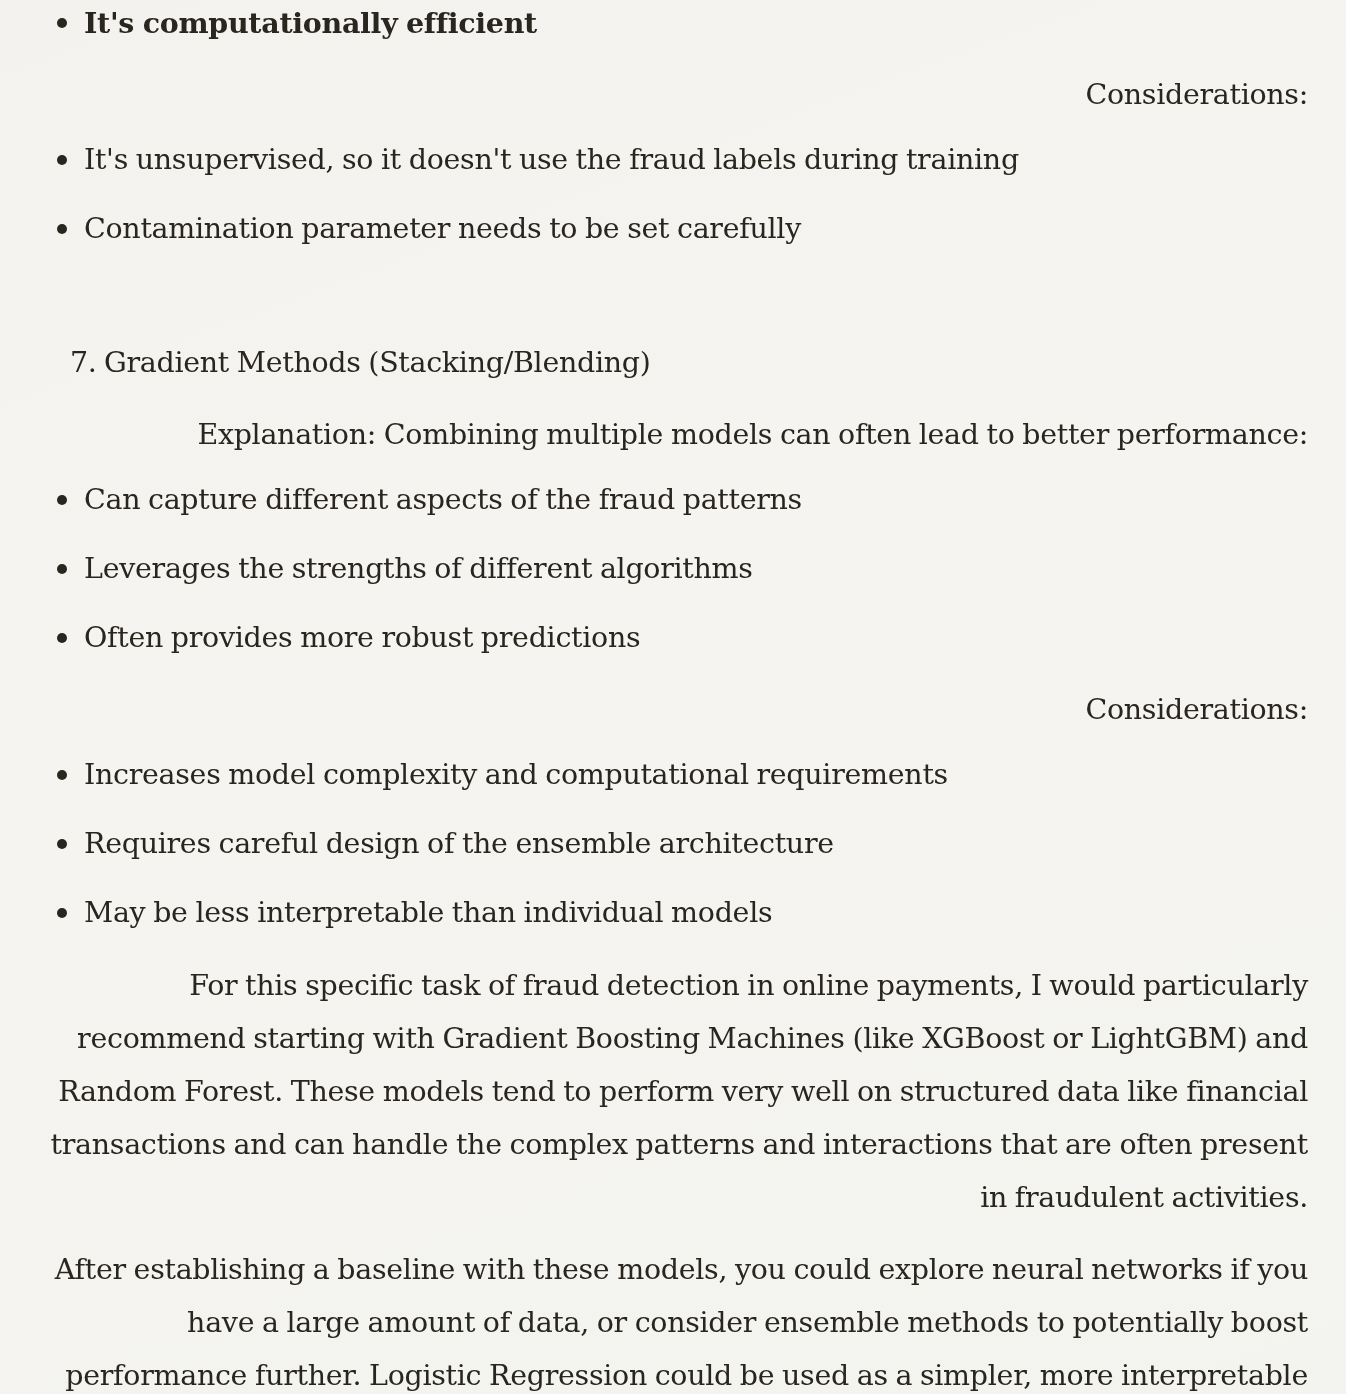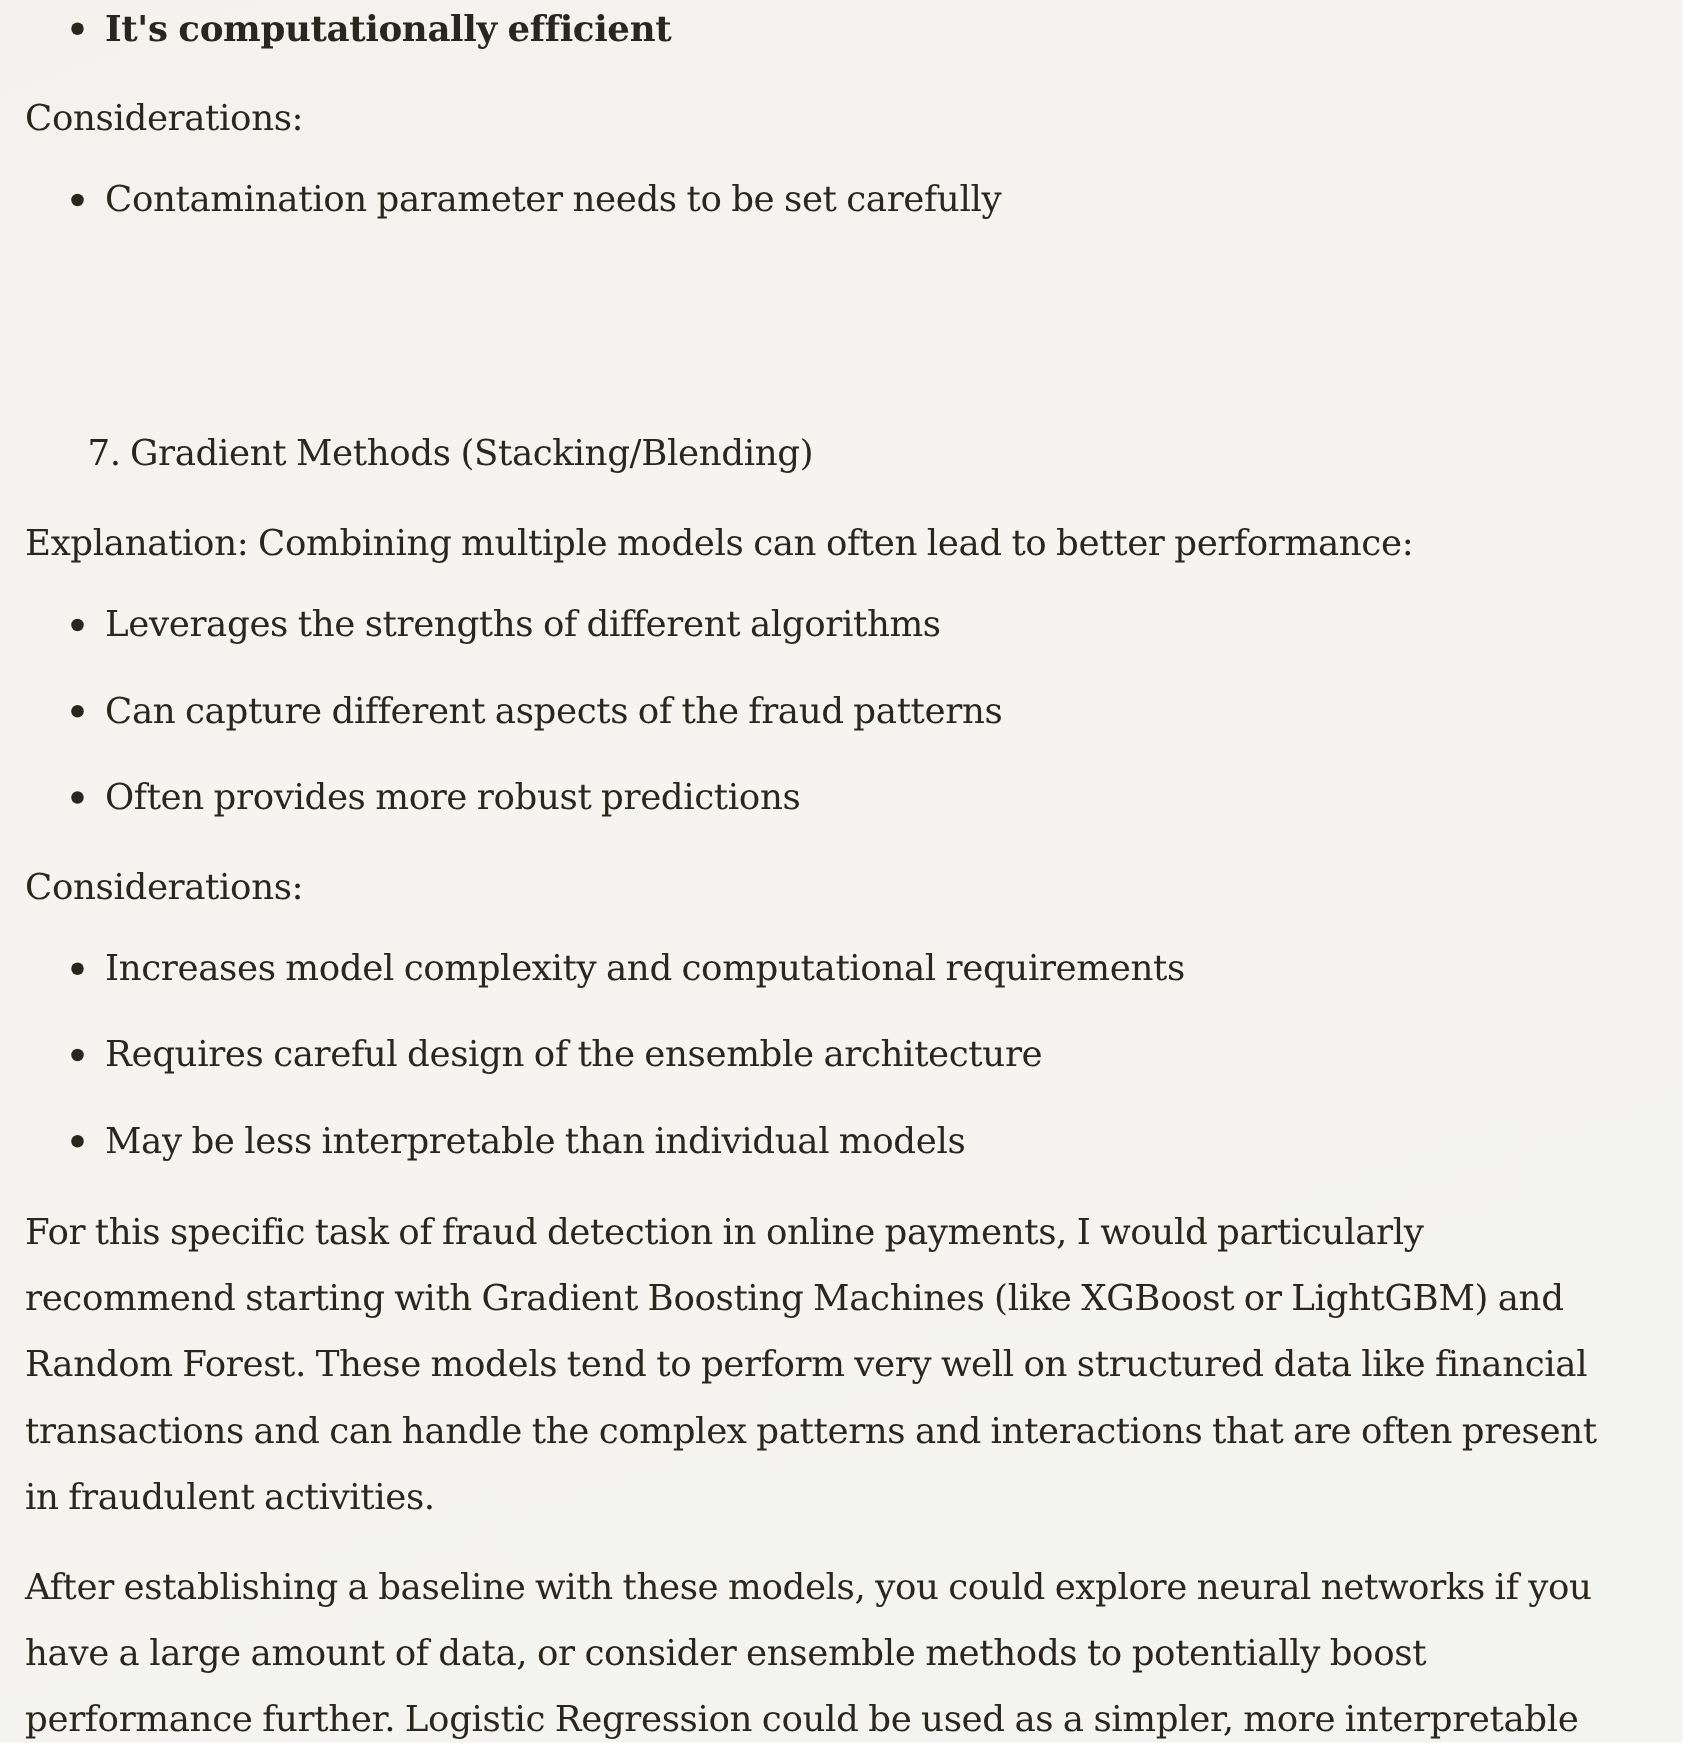--- a/index.html
+++ b/index.html
@@ -18,20 +18,21 @@
     position: relative;
     padding: 0 38px 0 20px;
     font-size: 28.5px;
     letter-spacing: -0.3px;
     word-spacing: -1px;
   }
   .abs { position: absolute; left: 20px; right: 38px; margin: 0; }
   p.para {
     line-height: 53px;
     margin: 0;
+    text-align: right;
   }
   ul.bullets {
     list-style: none;
     margin: 0;
     padding: 0;
   }
   ul.bullets li {
     position: relative;
     padding-left: 64px;
     height: 69px;
@@ -62,33 +63,34 @@
 
 <div class="content">
 
   <ul class="bullets abs" style="top:0px;font-weight:bold;">
     <li><span class="dot"></span><span>It's computationally efficient</span></li>
   </ul>
 
   <p class="para abs" style="top:68px;">Considerations:</p>
 
   <ul class="bullets abs" style="top:137px;">
+    <li><span class="dot"></span><span>It's unsupervised, so it doesn't use the fraud labels during training</span></li>
     <li><span class="dot"></span><span>Contamination parameter needs to be set carefully</span></li>
   </ul>
 
   <div class="ol-item abs" style="top:340px;">
     <span class="num">7.</span>
     <span>Gradient Methods (Stacking/Blending)</span>
   </div>
 
   <p class="para abs" style="top:408px;">Explanation: Combining multiple models can often lead to better performance:</p>
 
   <ul class="bullets abs" style="top:477px;">
+    <li><span class="dot"></span><span>Can capture different aspects of the fraud patterns</span></li>
     <li><span class="dot"></span><span>Leverages the strengths of different algorithms</span></li>
-    <li><span class="dot"></span><span>Can capture different aspects of the fraud patterns</span></li>
     <li><span class="dot"></span><span>Often provides more robust predictions</span></li>
   </ul>
 
   <p class="para abs" style="top:683px;">Considerations:</p>
 
   <ul class="bullets abs" style="top:752px;">
     <li><span class="dot"></span><span>Increases model complexity and computational requirements</span></li>
     <li><span class="dot"></span><span>Requires careful design of the ensemble architecture</span></li>
     <li><span class="dot"></span><span>May be less interpretable than individual models</span></li>
   </ul>

